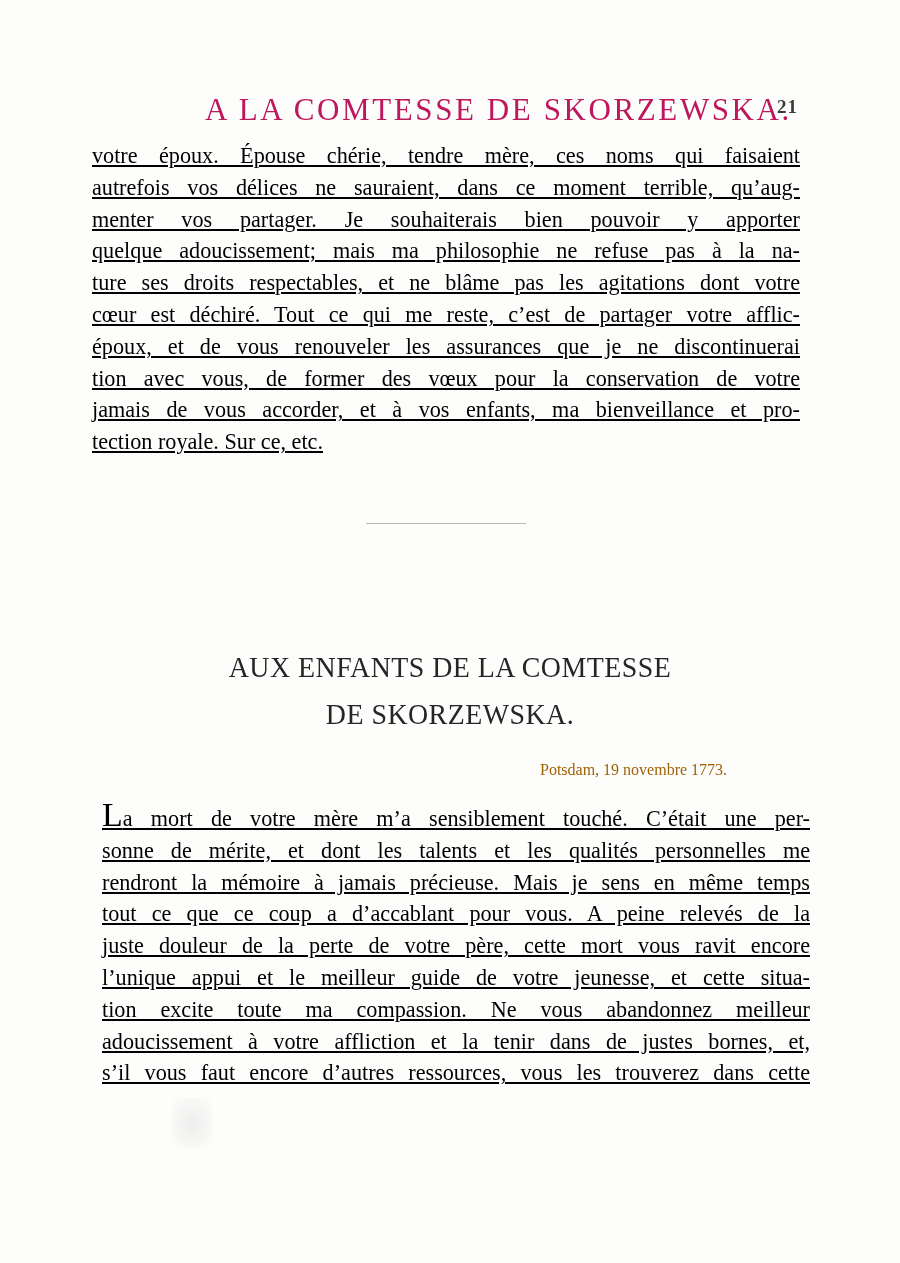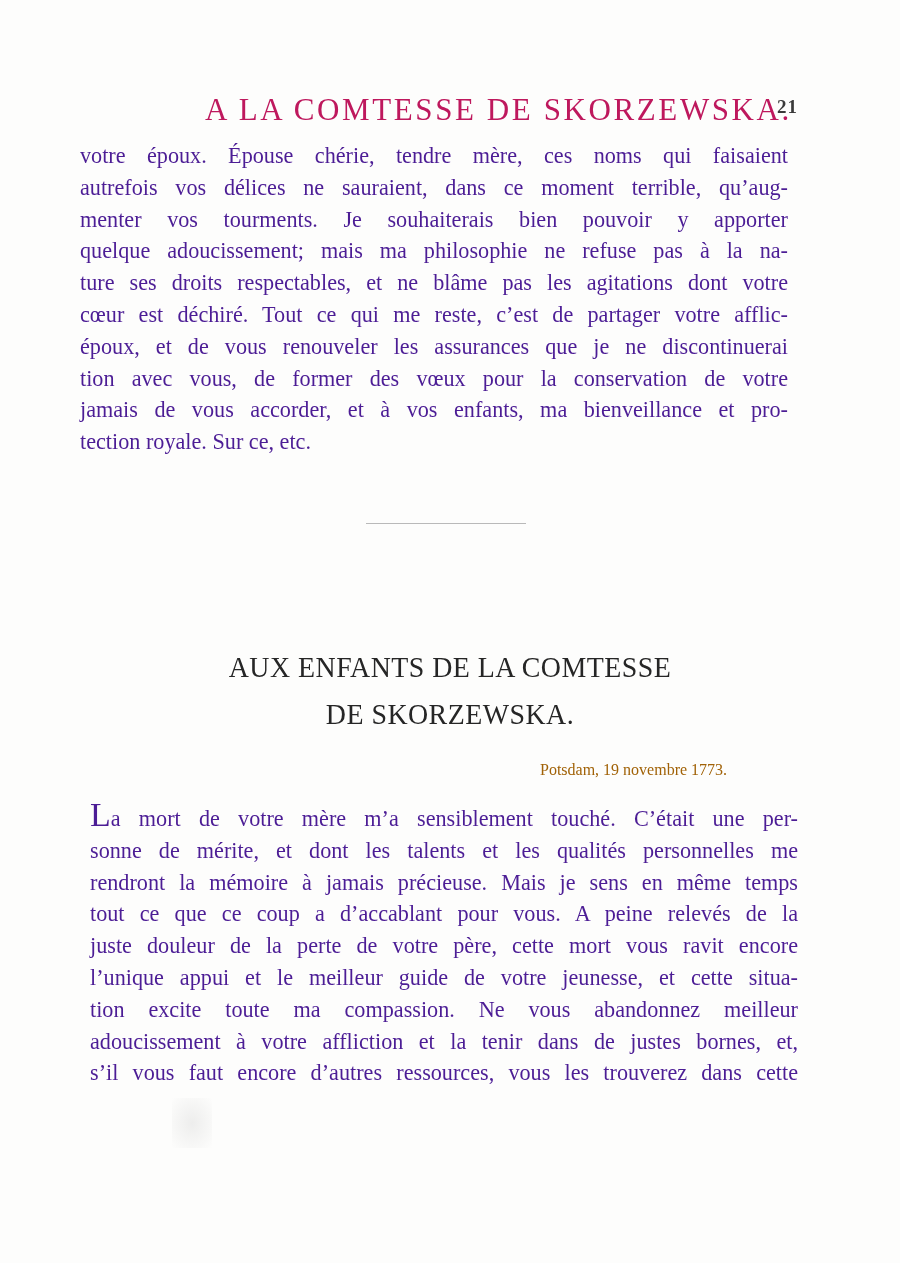--- a/index.html
+++ b/index.html
@@ -17,22 +17,22 @@
     .running-title {
       position: absolute; left: 205px; top: 0;
       font-size: 31px; letter-spacing: 2.6px; color: #be185d;
       white-space: nowrap;
     }
     .page-number {
       position: absolute; left: 777px; top: 4px;
       font-size: 19px; letter-spacing: 1px; color: #3a3a3a; font-weight: bold;
     }
     .body-text {
-      position: absolute; left: 80px; width: 708px;
-      font-size: 22.2px; line-height: 31.8px; color: #4c1d95;
+      position: absolute; left: 92px; width: 708px;
+      font-size: 22.2px; line-height: 31.8px; color: #000000; text-decoration: underline;
     }
     .line {
       display: block; text-align: justify; text-align-last: justify;
       white-space: nowrap; height: 31.8px;
     }
     .line.last { text-align-last: left; }
     #block1 { top: 140px; }
     .divider {
       position: absolute; left: 366px; top: 523px; width: 160px; height: 1px;
       background: #b9b9b9;
@@ -59,21 +59,21 @@
 <body>
 
 <div class="running-head">
   <span class="running-title">A LA COMTESSE DE SKORZEWSKA.</span>
   <span class="page-number">21</span>
 </div>
 
 <div class="body-text" id="block1">
   <span class="line">votre époux.  Épouse chérie, tendre mère, ces noms qui faisaient</span>
   <span class="line">autrefois vos délices ne sauraient, dans ce moment terrible, qu’aug-</span>
-  <span class="line">menter vos tourments.  Je souhaiterais bien pouvoir y apporter</span>
+  <span class="line">menter vos partager.  Je souhaiterais bien pouvoir y apporter</span>
   <span class="line">quelque adoucissement; mais ma philosophie ne refuse pas à la na-</span>
   <span class="line">ture ses droits respectables, et ne blâme pas les agitations dont votre</span>
   <span class="line">cœur est déchiré.  Tout ce qui me reste, c’est de partager votre afflic-</span>
   <span class="line">époux, et de vous renouveler les assurances que je ne discontinuerai</span>
   <span class="line">tion avec vous, de former des vœux pour la conservation de votre</span>
   <span class="line">jamais de vous accorder, et à vos enfants, ma bienveillance et pro-</span>
   <span class="line last">tection royale.  Sur ce, etc.</span>
 </div>
 
 <div class="divider"></div>

